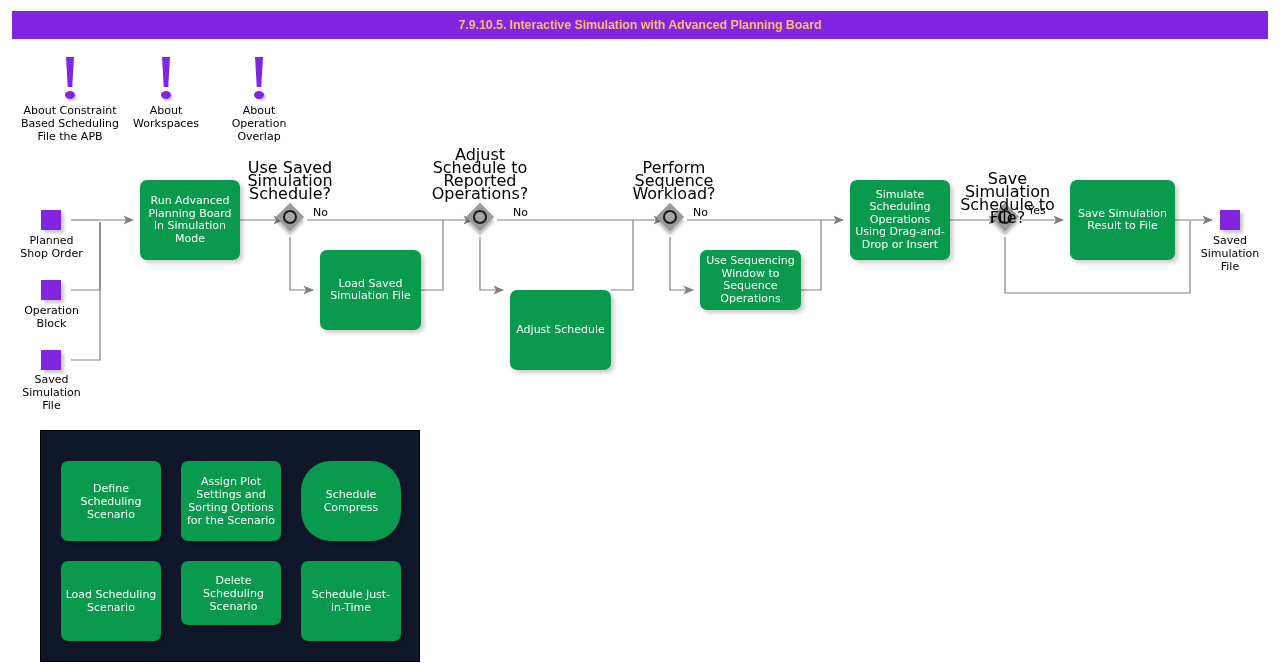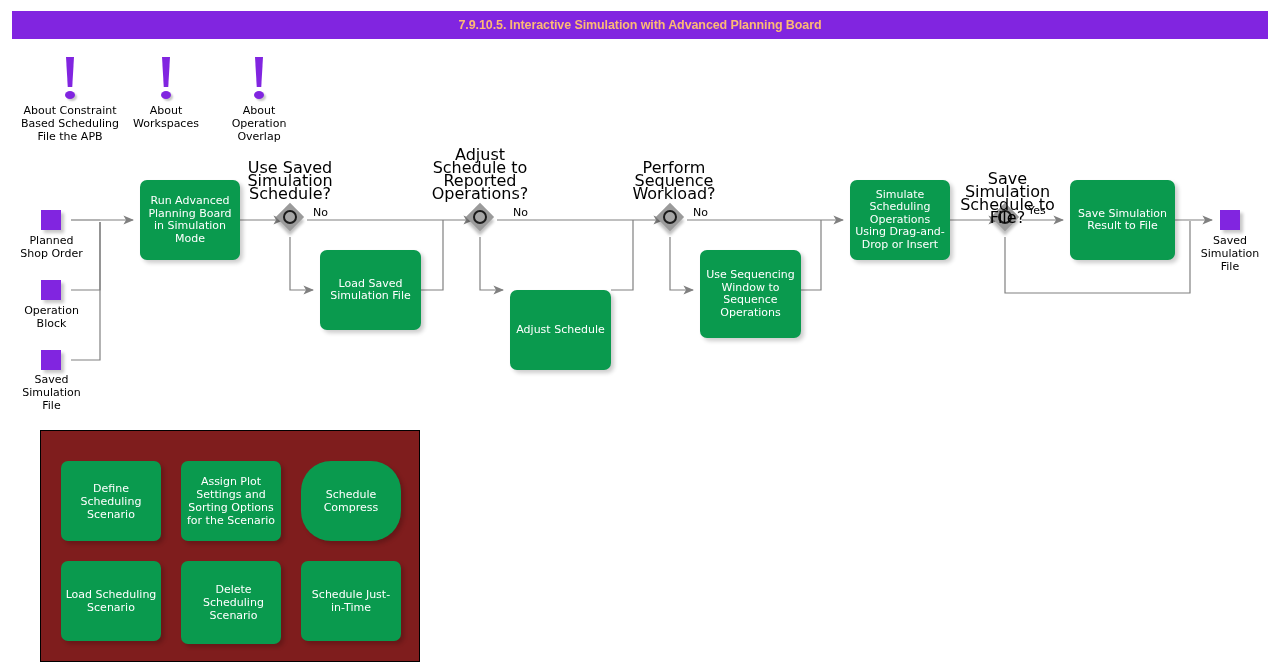--- a/index.html
+++ b/index.html
@@ -163,21 +163,21 @@
   }
 
   
   .legend-panel {
     position: absolute;
     left: 40px;
     top: 430px;
     width: 380px;
     height: 232px;
     border: 1.5px solid #000000;
-    background: #7f1d1d;
+    background: #0f172a;
     box-sizing: border-box;
   }
   .lbox {
     position: absolute;
     background: #0a9a4e;
     border-radius: 7px;
     box-shadow: 3px 3px 4px rgba(0,0,0,0.20);
     color: #ffffff;
     font-size: 11px;
     line-height: 13px;
@@ -290,21 +290,21 @@
 
   <div class="pbox" style="left:320px; top:250px; width:101px; height:80px;">
     <span>Load Saved
 Simulation File</span>
   </div>
 
   <div class="pbox" style="left:510px; top:250px; width:101px; height:80px;margin-top:40px;">
     <span>Adjust Schedule</span>
   </div>
 
-  <div class="pbox" style="left:700px; top:250px; width:101px; height:88px;">
+  <div class="pbox" style="left:700px; top:250px; width:101px; height:60px;">
     <span>Use Sequencing
 Window to
 Sequence
 Operations</span>
   </div>
 
   <div class="pbox" style="left:1070px; top:180px; width:105px; height:80px;">
     <span>Save Simulation
 Result to File</span>
   </div>
@@ -366,21 +366,21 @@
 for the Scenario</span>
     </div>
     <div class="lbox" style="left:260px; top:30px; width:100px; height:80px;border-radius:30px;">
       <span>Schedule
 Compress</span>
     </div>
     <div class="lbox" style="left:20px; top:130px; width:100px; height:80px;">
       <span>Load Scheduling
 Scenario</span>
     </div>
-    <div class="lbox" style="left:140px; top:130px; width:100px; height:83px;padding-left:8px;">
+    <div class="lbox" style="left:140px; top:130px; width:100px; height:64px;padding-left:8px;">
       <span>Delete
 Scheduling
 Scenario</span>
     </div>
     <div class="lbox" style="left:260px; top:130px; width:100px; height:80px;">
       <span>Schedule Just-
 in-Time</span>
     </div>
   </div>
 

